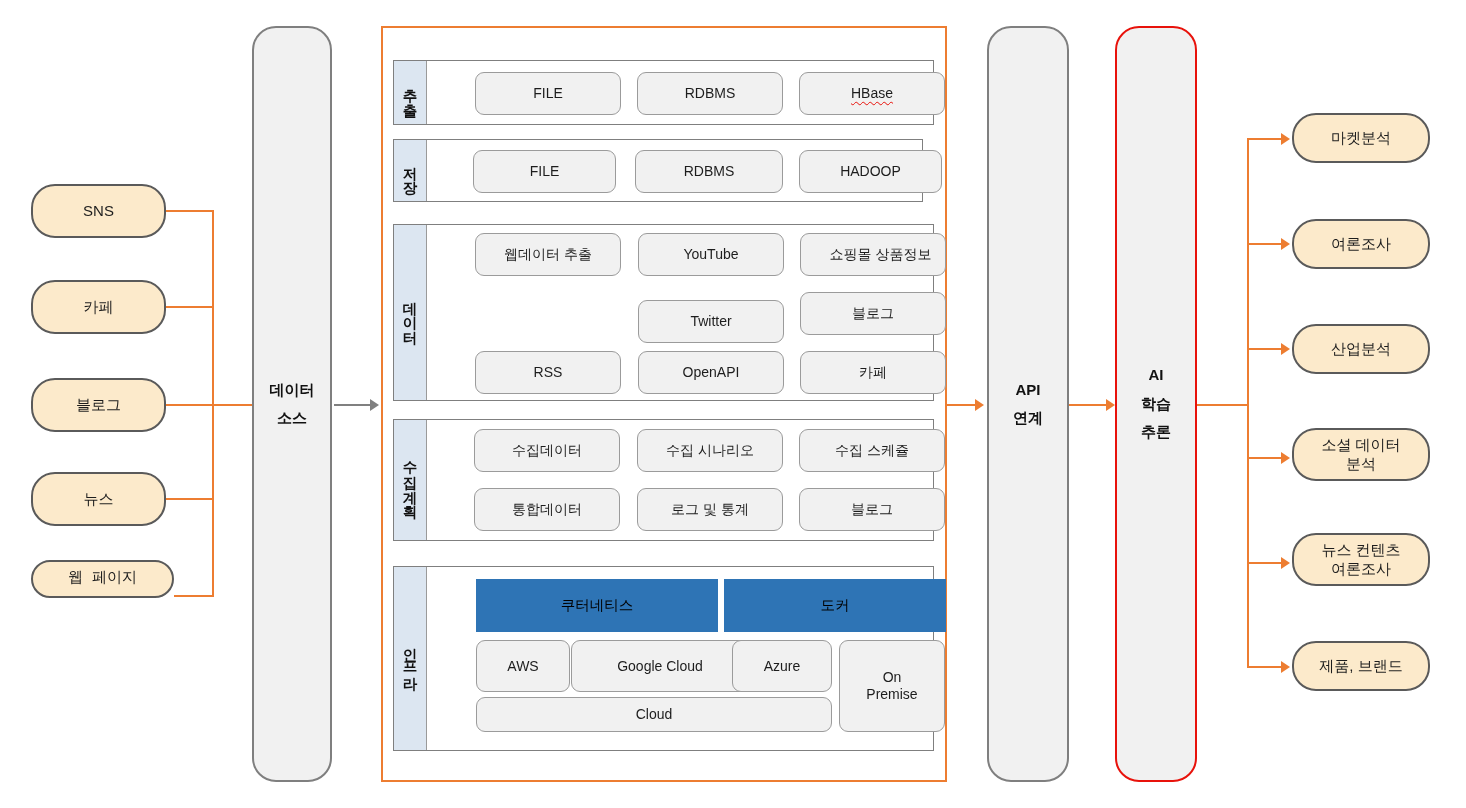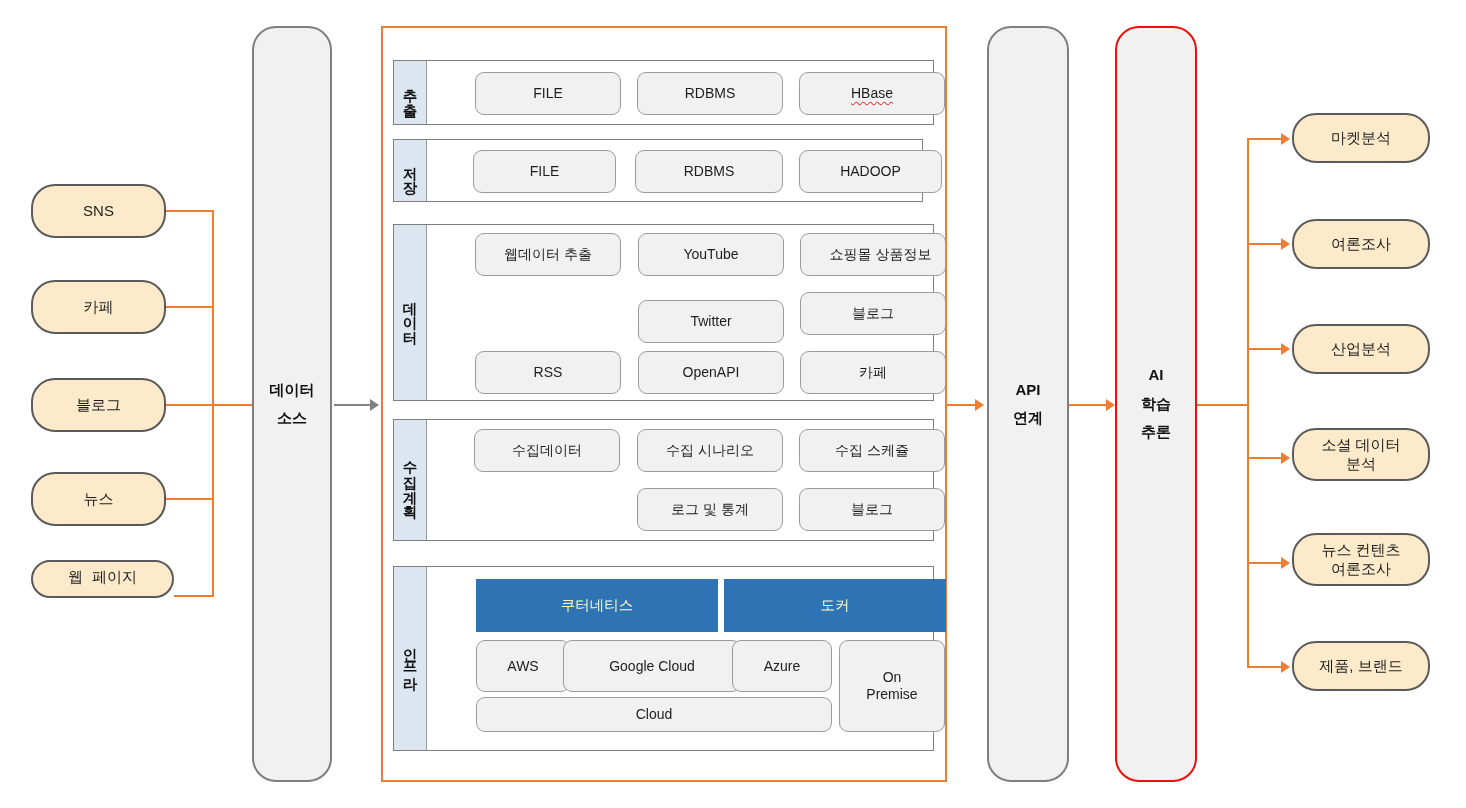--- a/index.html
+++ b/index.html
@@ -104,21 +104,21 @@
     justify-content:center;
     text-align:center;
     font-size:14px;
     color:#1d1d1d;
     line-height:1.2;
   }
   .chip.sq{
     border-radius:0;
     background:#2E74B5;
     border:1px solid #2E74B5;
-    color:#fef9c3;
+    color:#000000;
     font-size:14.5px;
   }
   .chip.squiggle{
     text-decoration:underline;
     text-decoration-style:wavy;
     text-decoration-color:#E8120B;
     text-underline-offset:3px;
     text-decoration-thickness:1px;
   }
 
@@ -258,20 +258,23 @@
       <div class="chip" style="left:47px;top:9px;width:146px;height:43px;">
         <span class="squiggle">수집데이터</span>
       </div>
       <div class="chip" style="left:210px;top:9px;width:146px;height:43px;">
         <span>수집 시나리오</span>
       </div>
       <div class="chip" style="left:372px;top:9px;width:146px;height:43px;">
         <span>수집 스케쥴</span>
       </div>
 
+      <div class="chip" style="left:47px;top:68px;width:146px;height:43px;">
+        <span class="squiggle">통합데이터</span>
+      </div>
       <div class="chip" style="left:210px;top:68px;width:146px;height:43px;">
         <span>로그 및 통계</span>
       </div>
       <div class="chip" style="left:372px;top:68px;width:146px;height:43px;">
         <span>블로그</span>
       </div>
     </div>
   </div>
 
   <div class="section" style="left:393px;top:566px;width:541px;height:185px;">
@@ -282,21 +285,21 @@
       <div class="chip sq" style="left:49px;top:12px;width:242px;height:53px;">
         <span>쿠터네티스</span>
       </div>
       <div class="chip sq" style="left:297px;top:12px;width:222px;height:53px;">
         <span>도커</span>
       </div>
 
       <div class="chip" style="left:49px;top:73px;width:94px;height:52px;">
         <span>AWS</span>
       </div>
-      <div class="chip" style="left:136px;top:73px;width:178px;height:52px;">
+      <div class="chip" style="left:144px;top:73px;width:178px;height:52px;">
         <span>Google Cloud</span>
       </div>
       <div class="chip" style="left:305px;top:73px;width:100px;height:52px;">
         <span>Azure</span>
       </div>
       <div class="chip" style="left:412px;top:73px;width:106px;height:92px;white-space:pre-line;">
         <span>On
 Premise</span>
       </div>
       <div class="chip" style="left:49px;top:130px;width:356px;height:35px;">

